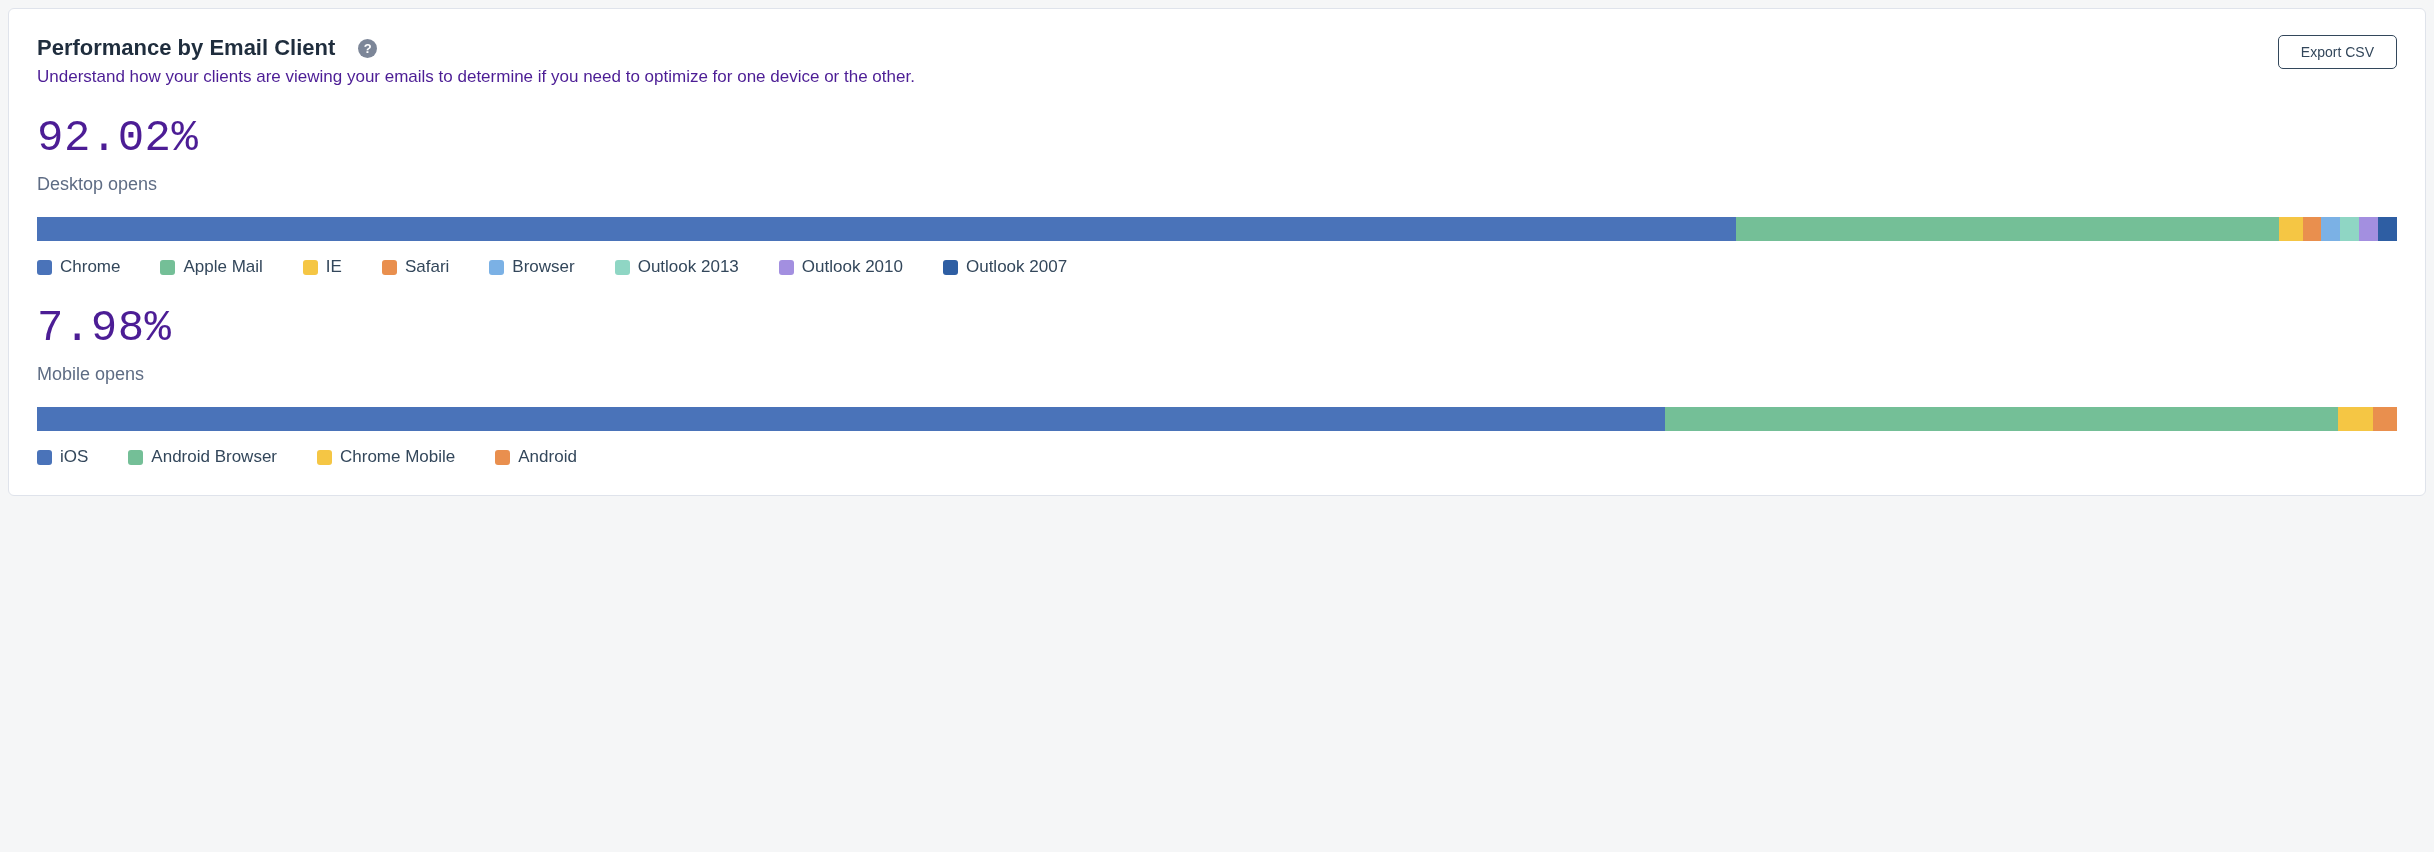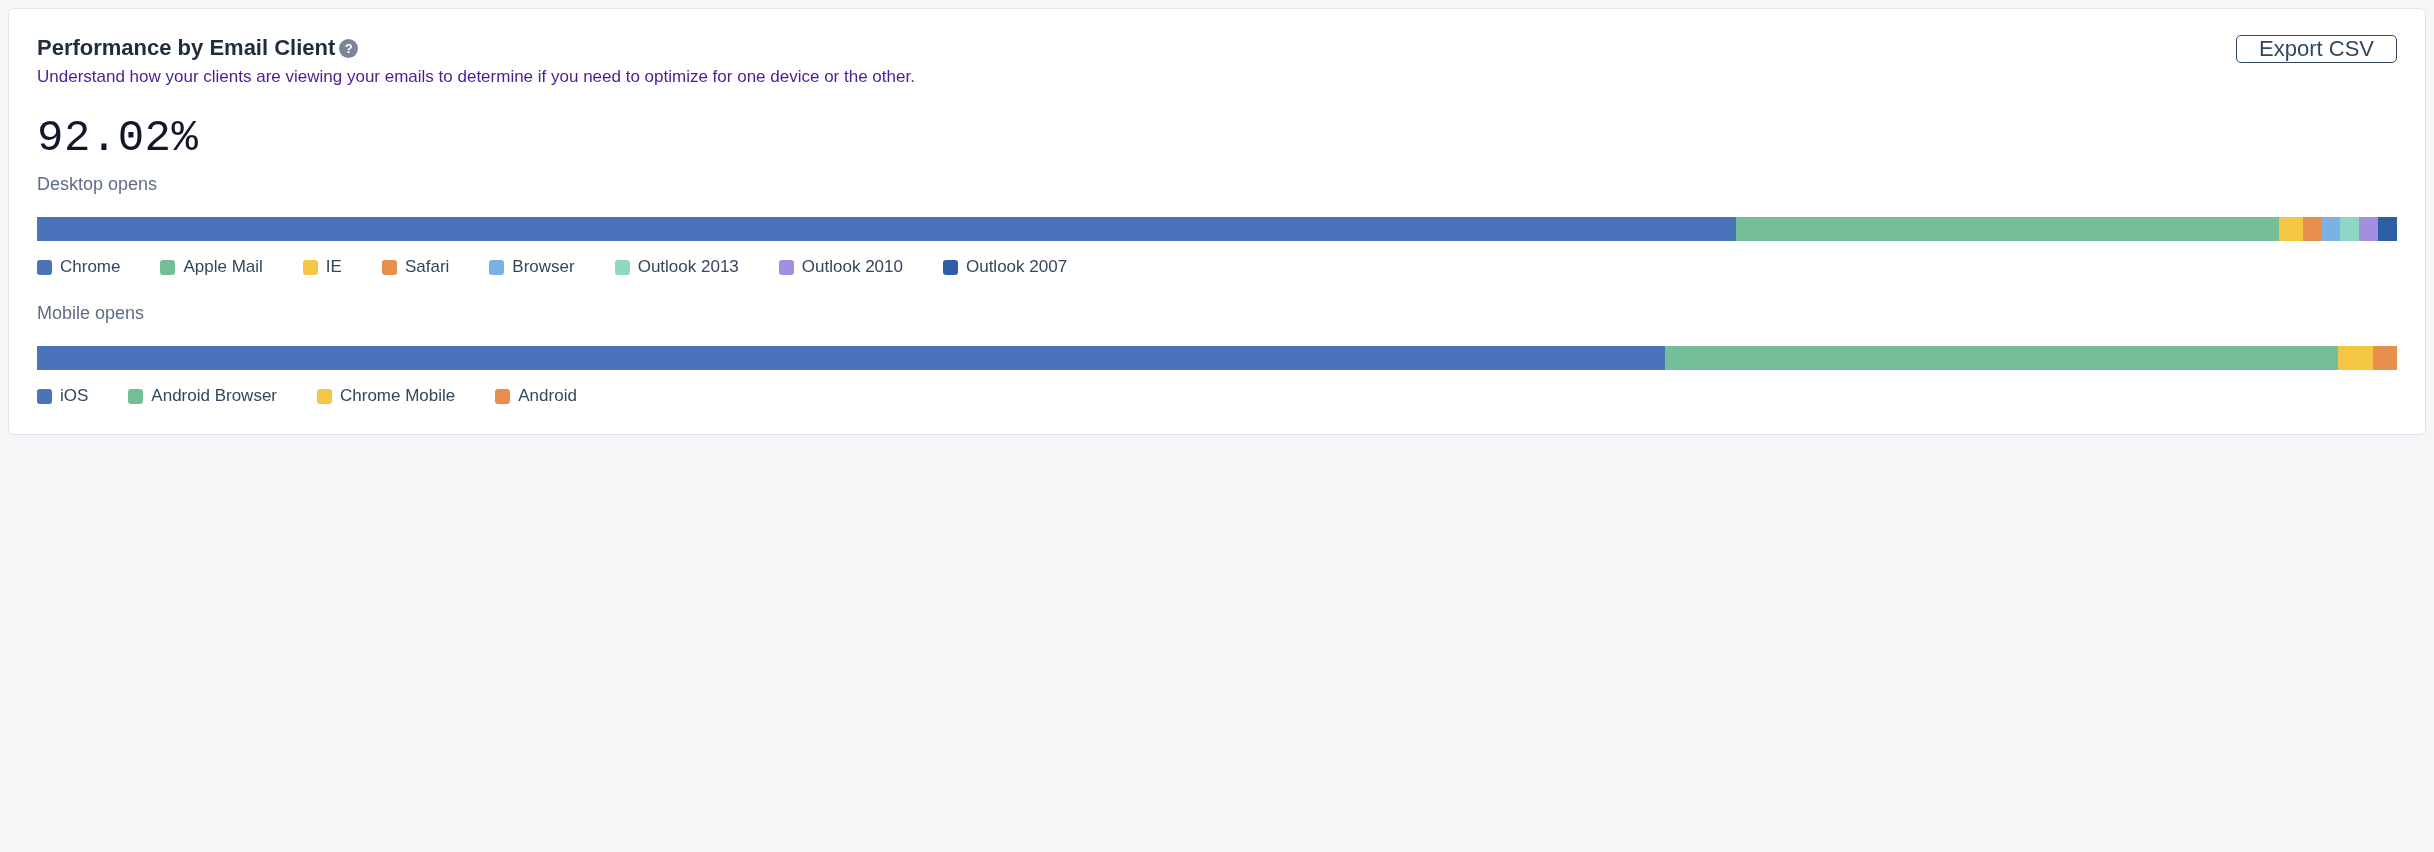--- a/index.html
+++ b/index.html
@@ -19,21 +19,21 @@
   .header-row {
     display: flex;
     justify-content: space-between;
     align-items: flex-start;
     gap: 20px;
   }
   .title-block { flex: 1; }
   .title-line {
     display: flex;
     align-items: center;
-    gap: 4px;
+    gap: 23px;
     margin-bottom: 6px;
   }
   .title {
     font-size: 22px;
     font-weight: 700;
     color: #1f2d3d;
   }
   .help-icon {
     width: 19px; height: 19px;
     border-radius: 50%;
@@ -49,31 +49,31 @@
   .subtitle {
     font-size: 17px;
     color: #4c1d95;
     font-weight: 400;
   }
   .export-btn {
     border: 1px solid #33475b;
     background: #fff;
     color: #33475b;
     border-radius: 5px;
-    padding: 0 22px;
-    font-size: 22px;
+    padding: 8px 22px;
+    font-size: 14px;
     font-weight: 500;
     cursor: pointer;
   }
   .section { margin-top: 26px; }
   .big-pct {
     font-family: "Courier New", Courier, monospace;
     font-size: 44px;
     font-weight: 500;
-    color: #0f172a;
+    color: #4c1d95;
     letter-spacing: 0.5px;
     margin-top: 24px;
   }
   .pct-label {
     font-size: 18px;
     color: #5e6c84;
     margin-top: 11px;
     font-weight: 500;
   }
   .bar {
@@ -158,20 +158,21 @@
           <span>Outlook 2010</span>
         </div>
         <div class="legend-item">
           <span class="swatch" style="background: rgb(46, 94, 163);"></span>
           <span>Outlook 2007</span>
         </div>
       </div>
   </div>
 
   <div class="section">
+    <div class="big-pct">7.98%</div>
     <div class="pct-label">Mobile opens</div>
     <div class="bar" id="mobile-bar">
         <div class="seg" title="iOS" style="width: 69%; background: rgb(74, 115, 185);"></div>
         <div class="seg" title="Android Browser" style="width: 28.5%; background: rgb(116, 191, 151);"></div>
         <div class="seg" title="Chrome Mobile" style="width: 1.5%; background: rgb(245, 198, 68);"></div>
         <div class="seg" title="Android" style="width: 1%; background: rgb(233, 143, 78);"></div>
       </div>
     <div class="legend" id="mobile-legend">
         <div class="legend-item">
           <span class="swatch" style="background: rgb(74, 115, 185);"></span>

